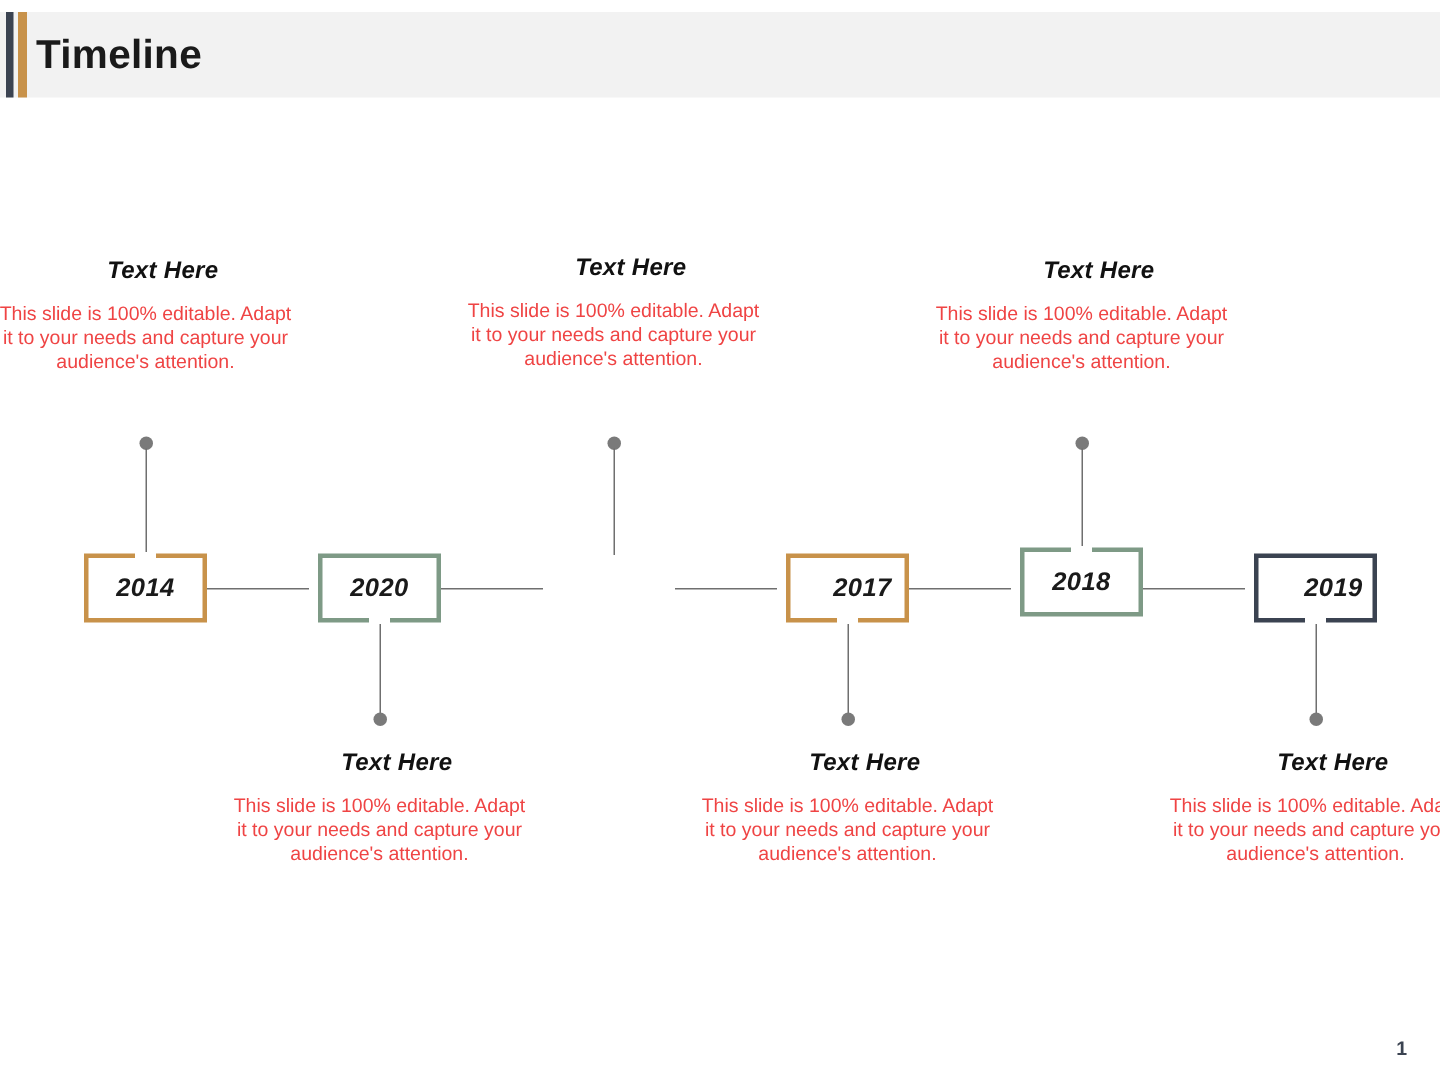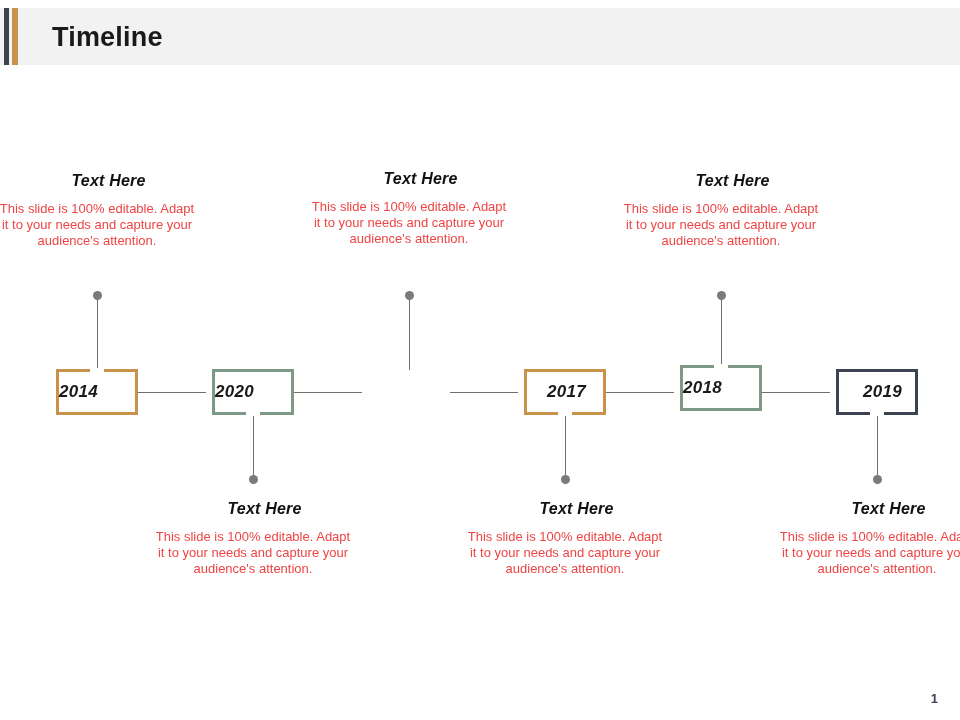--- a/index.html
+++ b/index.html
@@ -38,21 +38,21 @@
   .accent-bar-tan {
     position: absolute;
     left: 12px;
     top: 0;
     width: 6px;
     height: 57px;
     background: #c8924a;
   }
   .page-title {
     position: absolute;
-    left: 52px;
+    left: 24px;
     top: 50%;
     transform: translateY(-50%);
     font-size: 27px;
     font-weight: bold;
     color: #1a1a1a;
     letter-spacing: 0.2px;
     white-space: nowrap;
   }
 
   
@@ -75,20 +75,21 @@
   
   .year-box {
     position: absolute;
     width: 82px;
     height: 46px;
     box-sizing: border-box;
     border: 3px solid #c8924a;
     background: #ffffff;
     display: flex;
     align-items: center;
+    justify-content: center;
   }
   .year-box .year-label {
     font-size: 17px;
     font-style: italic;
     font-weight: bold;
     color: #1a1a1a;
     letter-spacing: 0.3px;
   }
   .year-box.tan   { border-color: #c8924a; }
   .year-box.sage  { border-color: #7e9a86; }

